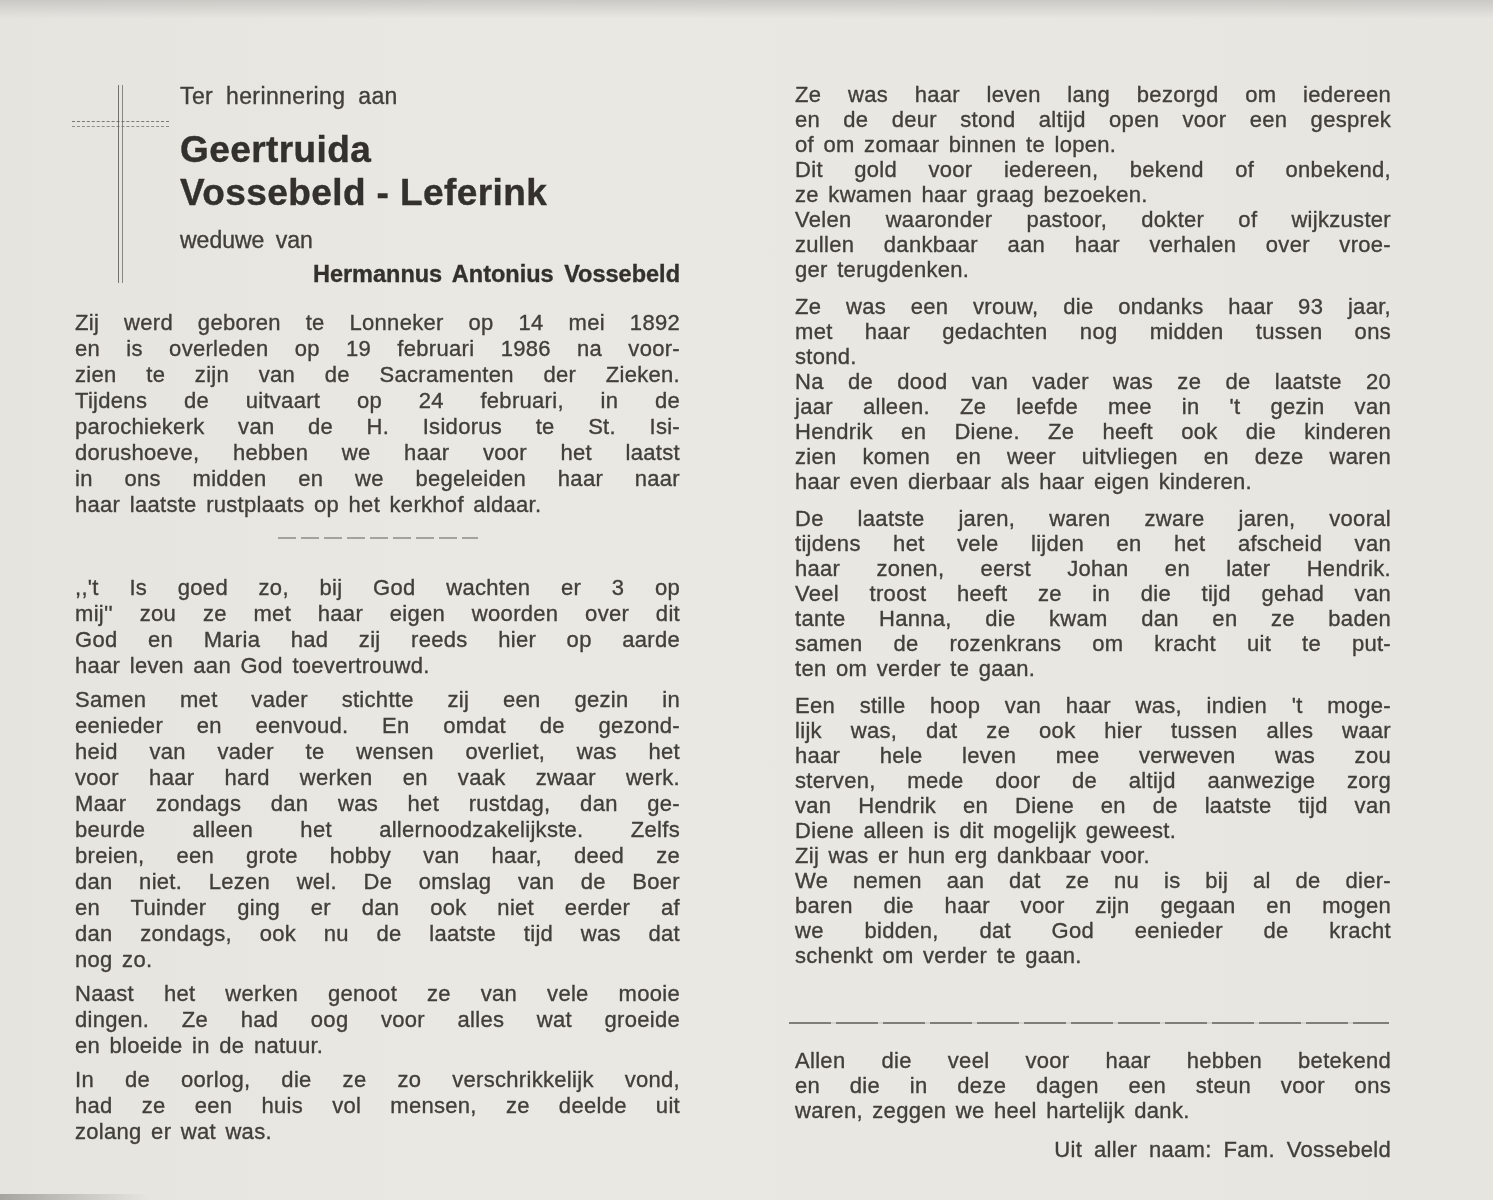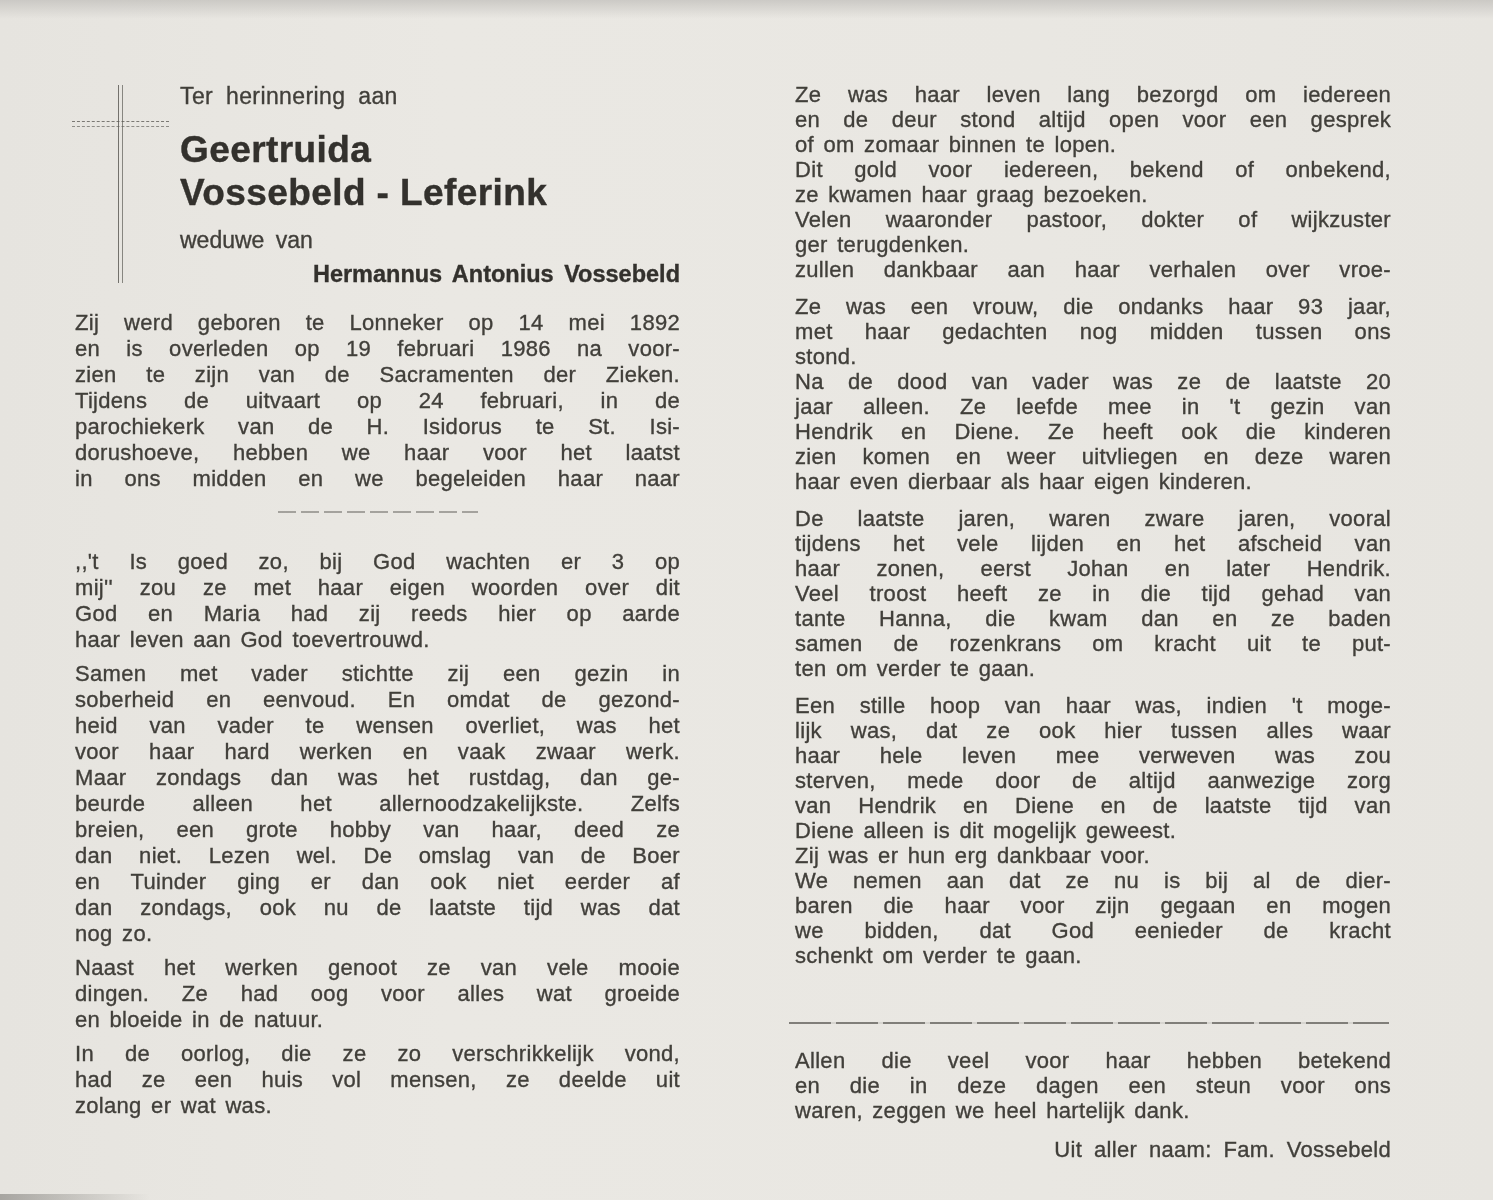--- a/index.html
+++ b/index.html
@@ -90,35 +90,36 @@
   <div class="content-left" id="left-content">
       <div class="block">
         <div class="para">
           <div class="line just">Zij werd geboren te Lonneker op 14 mei 1892</div>
           <div class="line just">en is overleden op 19 februari 1986 na voor-</div>
           <div class="line just">zien te zijn van de Sacramenten der Zieken.</div>
           <div class="line just">Tijdens de uitvaart op 24 februari, in de</div>
           <div class="line just">parochiekerk van de H. Isidorus te St. Isi-</div>
           <div class="line just">dorushoeve, hebben we haar voor het laatst</div>
           <div class="line just">in ons midden en we begeleiden haar naar</div>
+          <div class="line">haar laatste rustplaats op het kerkhof aldaar.</div>
         </div>
       </div>
       <div class="rule short"></div>
       <div class="block">
         <div class="para">
           <div class="line just">,,'t Is goed zo, bij God wachten er 3 op</div>
           <div class="line just">mij'' zou ze met haar eigen woorden over dit</div>
           <div class="line just">God en Maria had zij reeds hier op aarde</div>
           <div class="line">haar leven aan God toevertrouwd.</div>
         </div>
       </div>
       <div class="block">
         <div class="para">
           <div class="line just">Samen met vader stichtte zij een gezin in</div>
-          <div class="line just">soberheid en eenvoud. En omdat de gezond-</div>
+          <div class="line just">eenieder en eenvoud. En omdat de gezond-</div>
           <div class="line just">heid van vader te wensen overliet, was het</div>
           <div class="line just">voor haar hard werken en vaak zwaar werk.</div>
           <div class="line just">Maar zondags dan was het rustdag, dan ge-</div>
           <div class="line just">beurde alleen het allernoodzakelijkste. Zelfs</div>
           <div class="line just">breien, een grote hobby van haar, deed ze</div>
           <div class="line just">dan niet. Lezen wel. De omslag van de Boer</div>
           <div class="line just">en Tuinder ging er dan ook niet eerder af</div>
           <div class="line just">dan zondags, ook nu de laatste tijd was dat</div>
           <div class="line">nog zo.</div>
         </div>
@@ -146,22 +147,22 @@
         <div class="line just">Ze was haar leven lang bezorgd om iedereen</div>
         <div class="line just">en de deur stond altijd open voor een gesprek</div>
         <div class="line">of om zomaar binnen te lopen.</div>
       </div>
       <div class="para">
         <div class="line just">Dit gold voor iedereen, bekend of onbekend,</div>
         <div class="line">ze kwamen haar graag bezoeken.</div>
       </div>
       <div class="para">
         <div class="line just">Velen waaronder pastoor, dokter of wijkzuster</div>
+        <div class="line just">zullen dankbaar aan haar verhalen over vroe-</div>
         <div class="line">ger terugdenken.</div>
-        <div class="line just">zullen dankbaar aan haar verhalen over vroe-</div>
       </div>
     </div>
     <div class="block">
       <div class="para">
         <div class="line just">Ze was een vrouw, die ondanks haar 93 jaar,</div>
         <div class="line just">met haar gedachten nog midden tussen ons</div>
         <div class="line">stond.</div>
       </div>
       <div class="para">
         <div class="line just">Na de dood van vader was ze de laatste 20</div>

